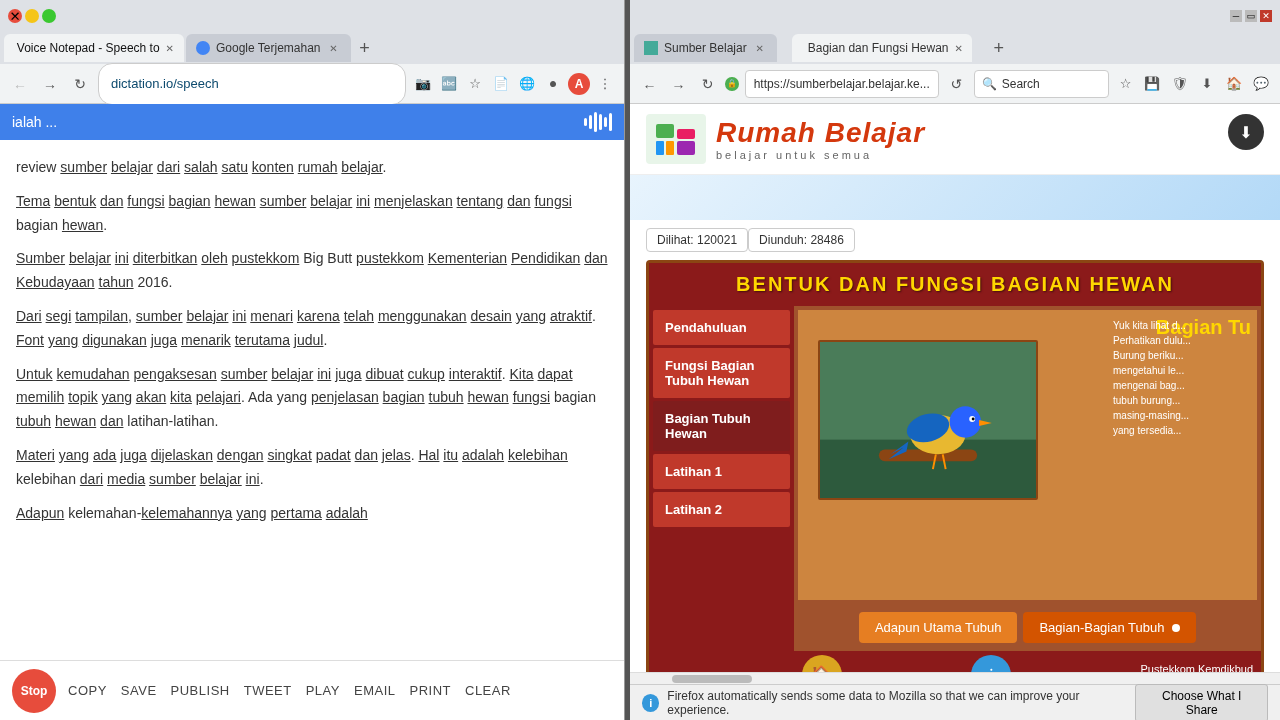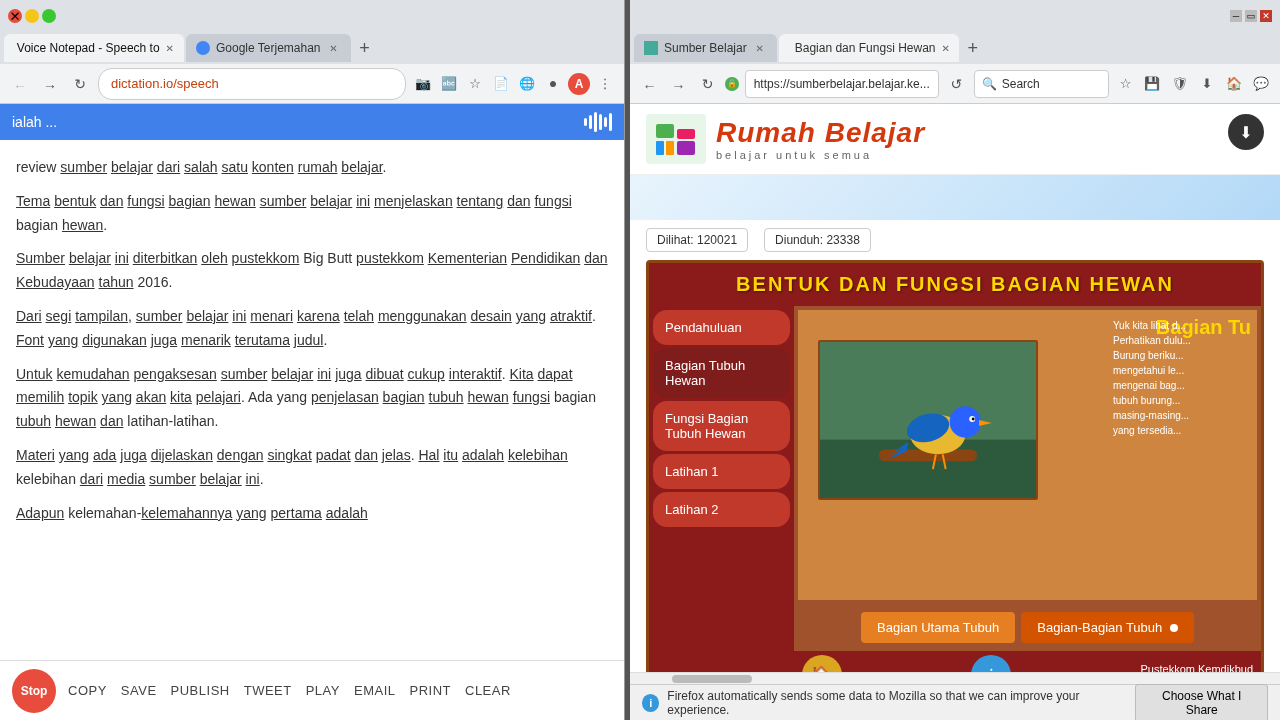--- a/index.html
+++ b/index.html
@@ -110,27 +110,27 @@
       cursor: pointer;
       font-size: 14px;
       color: #555;
       display: flex;
       align-items: center;
       justify-content: center;
     }
     .nav-btn.disabled { color: #bbb; cursor: default; }
     .url-box {
       flex: 1;
-      height: 32px;
+      height: 42px;
       background: white;
       border: 1px solid #ccc;
       border-radius: 14px;
       padding: 0 12px;
       font-size: 13px;
-      color: #c2410c;
+      color: #0c4a6e;
       display: flex;
       align-items: center;
     }
     .toolbar-icons {
       display: flex;
       gap: 4px;
       align-items: center;
     }
     .toolbar-icon {
       width: 22px; height: 22px;
@@ -247,21 +247,21 @@
       align-items: center;
       justify-content: center;
     }
 
     .right-tab-bar {
       height: 32px;
       background: #dee1e6;
       display: flex;
       align-items: center;
       padding: 0 4px;
-      gap: 2px;
+      gap: 15px;
     }
     .right-tab {
       height: 28px;
       padding: 0 10px;
       border-radius: 6px 6px 0 0;
       display: flex;
       align-items: center;
       gap: 6px;
       font-size: 12px;
       cursor: pointer;
@@ -368,21 +368,21 @@
 
     .banner-area {
       height: 45px;
       background: linear-gradient(135deg, #e8f4fd, #b3d9f7);
       margin: 0;
     }
 
     .stats-area {
       padding: 8px 16px;
       display: flex;
-      gap: 16px;
+      gap: 0;
     }
     .stat-box {
       border: 1px solid #ccc;
       border-radius: 4px;
       padding: 4px 10px;
       font-size: 12px;
       color: #333;
     }
 
     .main-content-box {
@@ -415,21 +415,22 @@
       flex-direction: column;
       padding: 4px;
       gap: 3px;
     }
     .menu-item {
       padding: 10px 12px;
       background: #c0392b;
       color: white;
       font-size: 13px;
       cursor: pointer;
-      border-radius: 14px;
+      border-radius: 2px;
+      font-weight: bold;
     }
     .menu-item.active {
       background: #7f1d1d;
     }
 
     .content-main {
       flex: 1;
       background: #a0522d;
       position: relative;
       min-height: 300px;
@@ -725,33 +726,33 @@
           <span class="rumah-subtitle">belajar untuk semua</span>
         </div>
       </div>
       <div class="download-icon">⬇</div>
     </div>
 
     <div class="banner-area"></div>
 
     <div class="stats-area">
       <div class="stat-box">Dilihat: 120021</div>
-      <div class="stat-box">Diunduh: 23338</div>
+      <div class="stat-box">Diunduh: 28486</div>
     </div>
 
     <div class="main-content-box">
       <div class="content-title-bar">
         <span class="content-title">BENTUK DAN FUNGSI BAGIAN HEWAN</span>
       </div>
       <div class="content-body">
 
         <div class="sidebar-menu">
           <div class="menu-item">Pendahuluan</div>
+          <div class="menu-item">Fungsi Bagian Tubuh Hewan</div>
           <div class="menu-item active">Bagian Tubuh Hewan</div>
-          <div class="menu-item">Fungsi Bagian Tubuh Hewan</div>
           <div class="menu-item">Latihan 1</div>
           <div class="menu-item">Latihan 2</div>
         </div>
 
         <div class="content-main">
           <div class="content-main-inner">
             <div style="position:absolute;top:6px;right:6px;">
               <span style="color:#FFD700;font-size:20px;font-weight:bold;">Bagian Tu</span>
             </div>
 
@@ -780,21 +781,21 @@
                 <line x1="125" y1="115" x2="128" y2="130" stroke="#FF8F00" stroke-width="2"></line>
               </svg>
             </div>
 
             <div class="side-text">
               <p style="font-size:10px;color:#fff;line-height:1.5;">Yuk kita lihat d...<br>Perhatikan dulu...<br>Burung beriku...<br>mengetahui le...<br>mengenai bag...<br>tubuh burung...<br>masing-masing...<br>yang tersedia...</p>
             </div>
           </div>
 
           <div class="content-buttons">
-            <button class="content-btn btn-orange">Bagian Utama Tubuh</button>
+            <button class="content-btn btn-orange">Adapun Utama Tubuh</button>
             <button class="content-btn btn-orange-dark">
               <span>Bagian-Bagian Tubuh</span>
               <span class="cursor-dot"></span>
             </button>
           </div>
 
           <div class="bottom-icons-row">
             <button class="bottom-icon-btn icon-gold">🏠</button>
             <button class="bottom-icon-btn icon-blue">ℹ</button>
             <div class="pustekkom-label">

